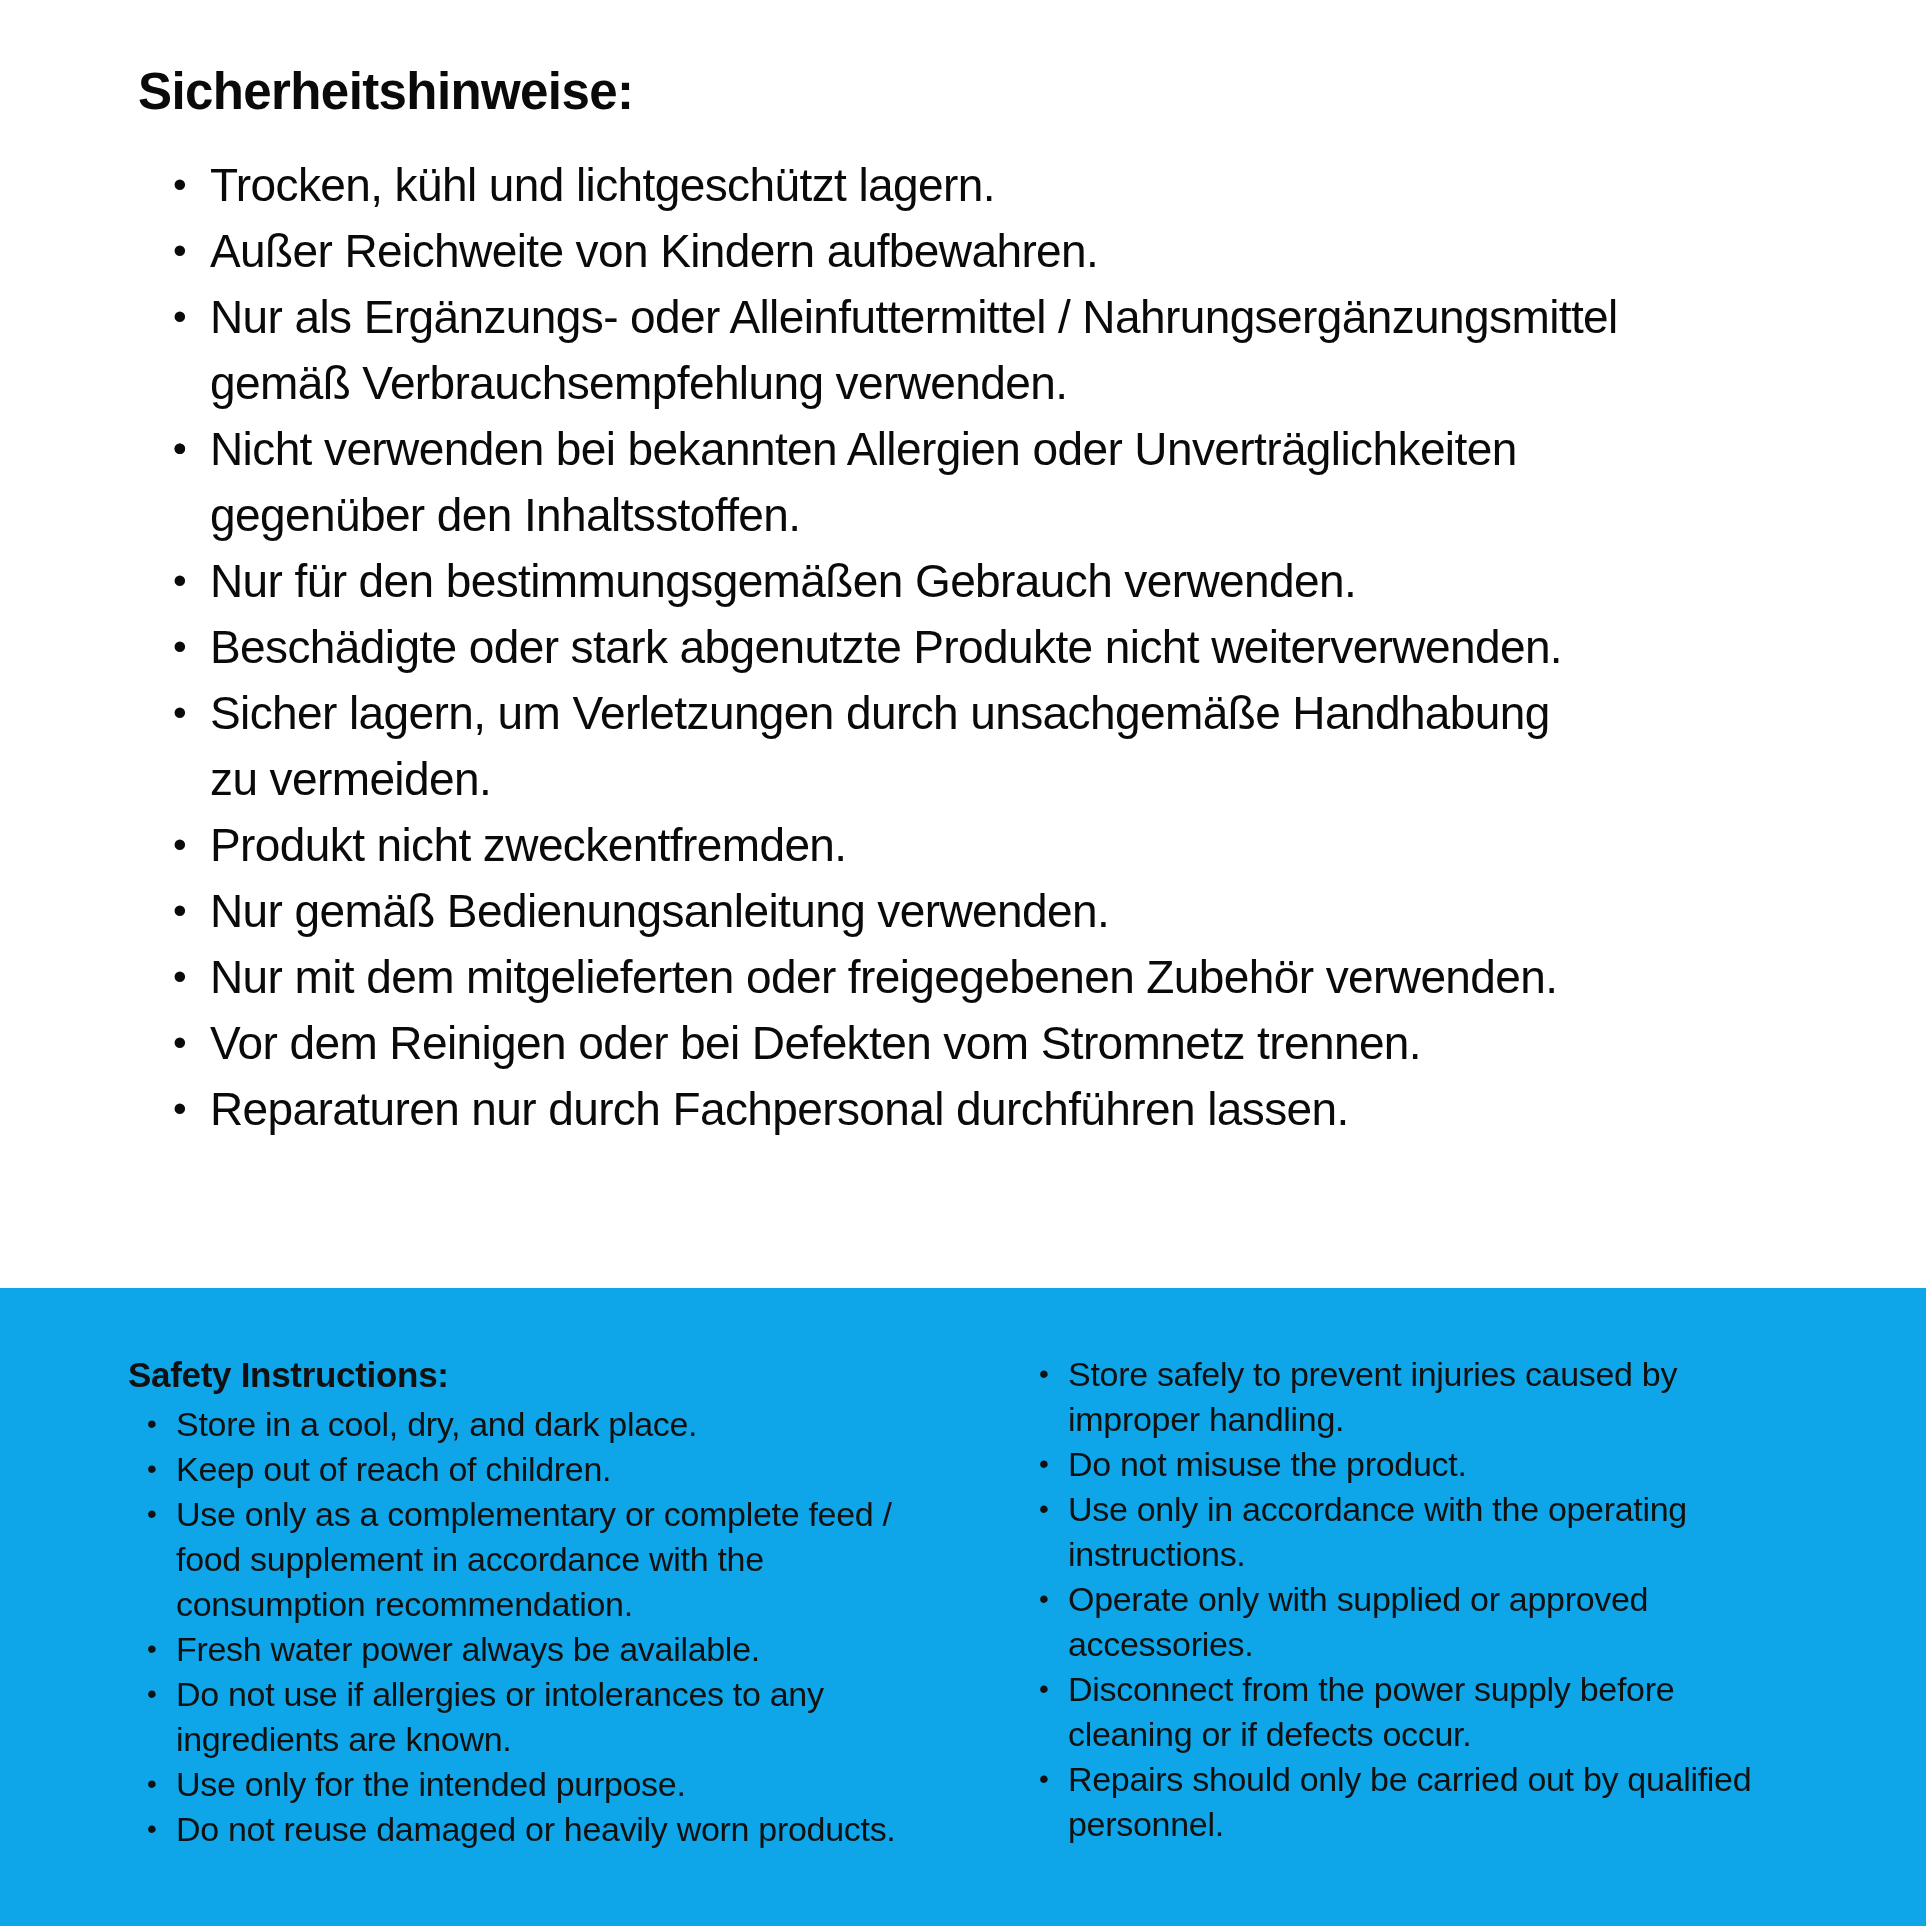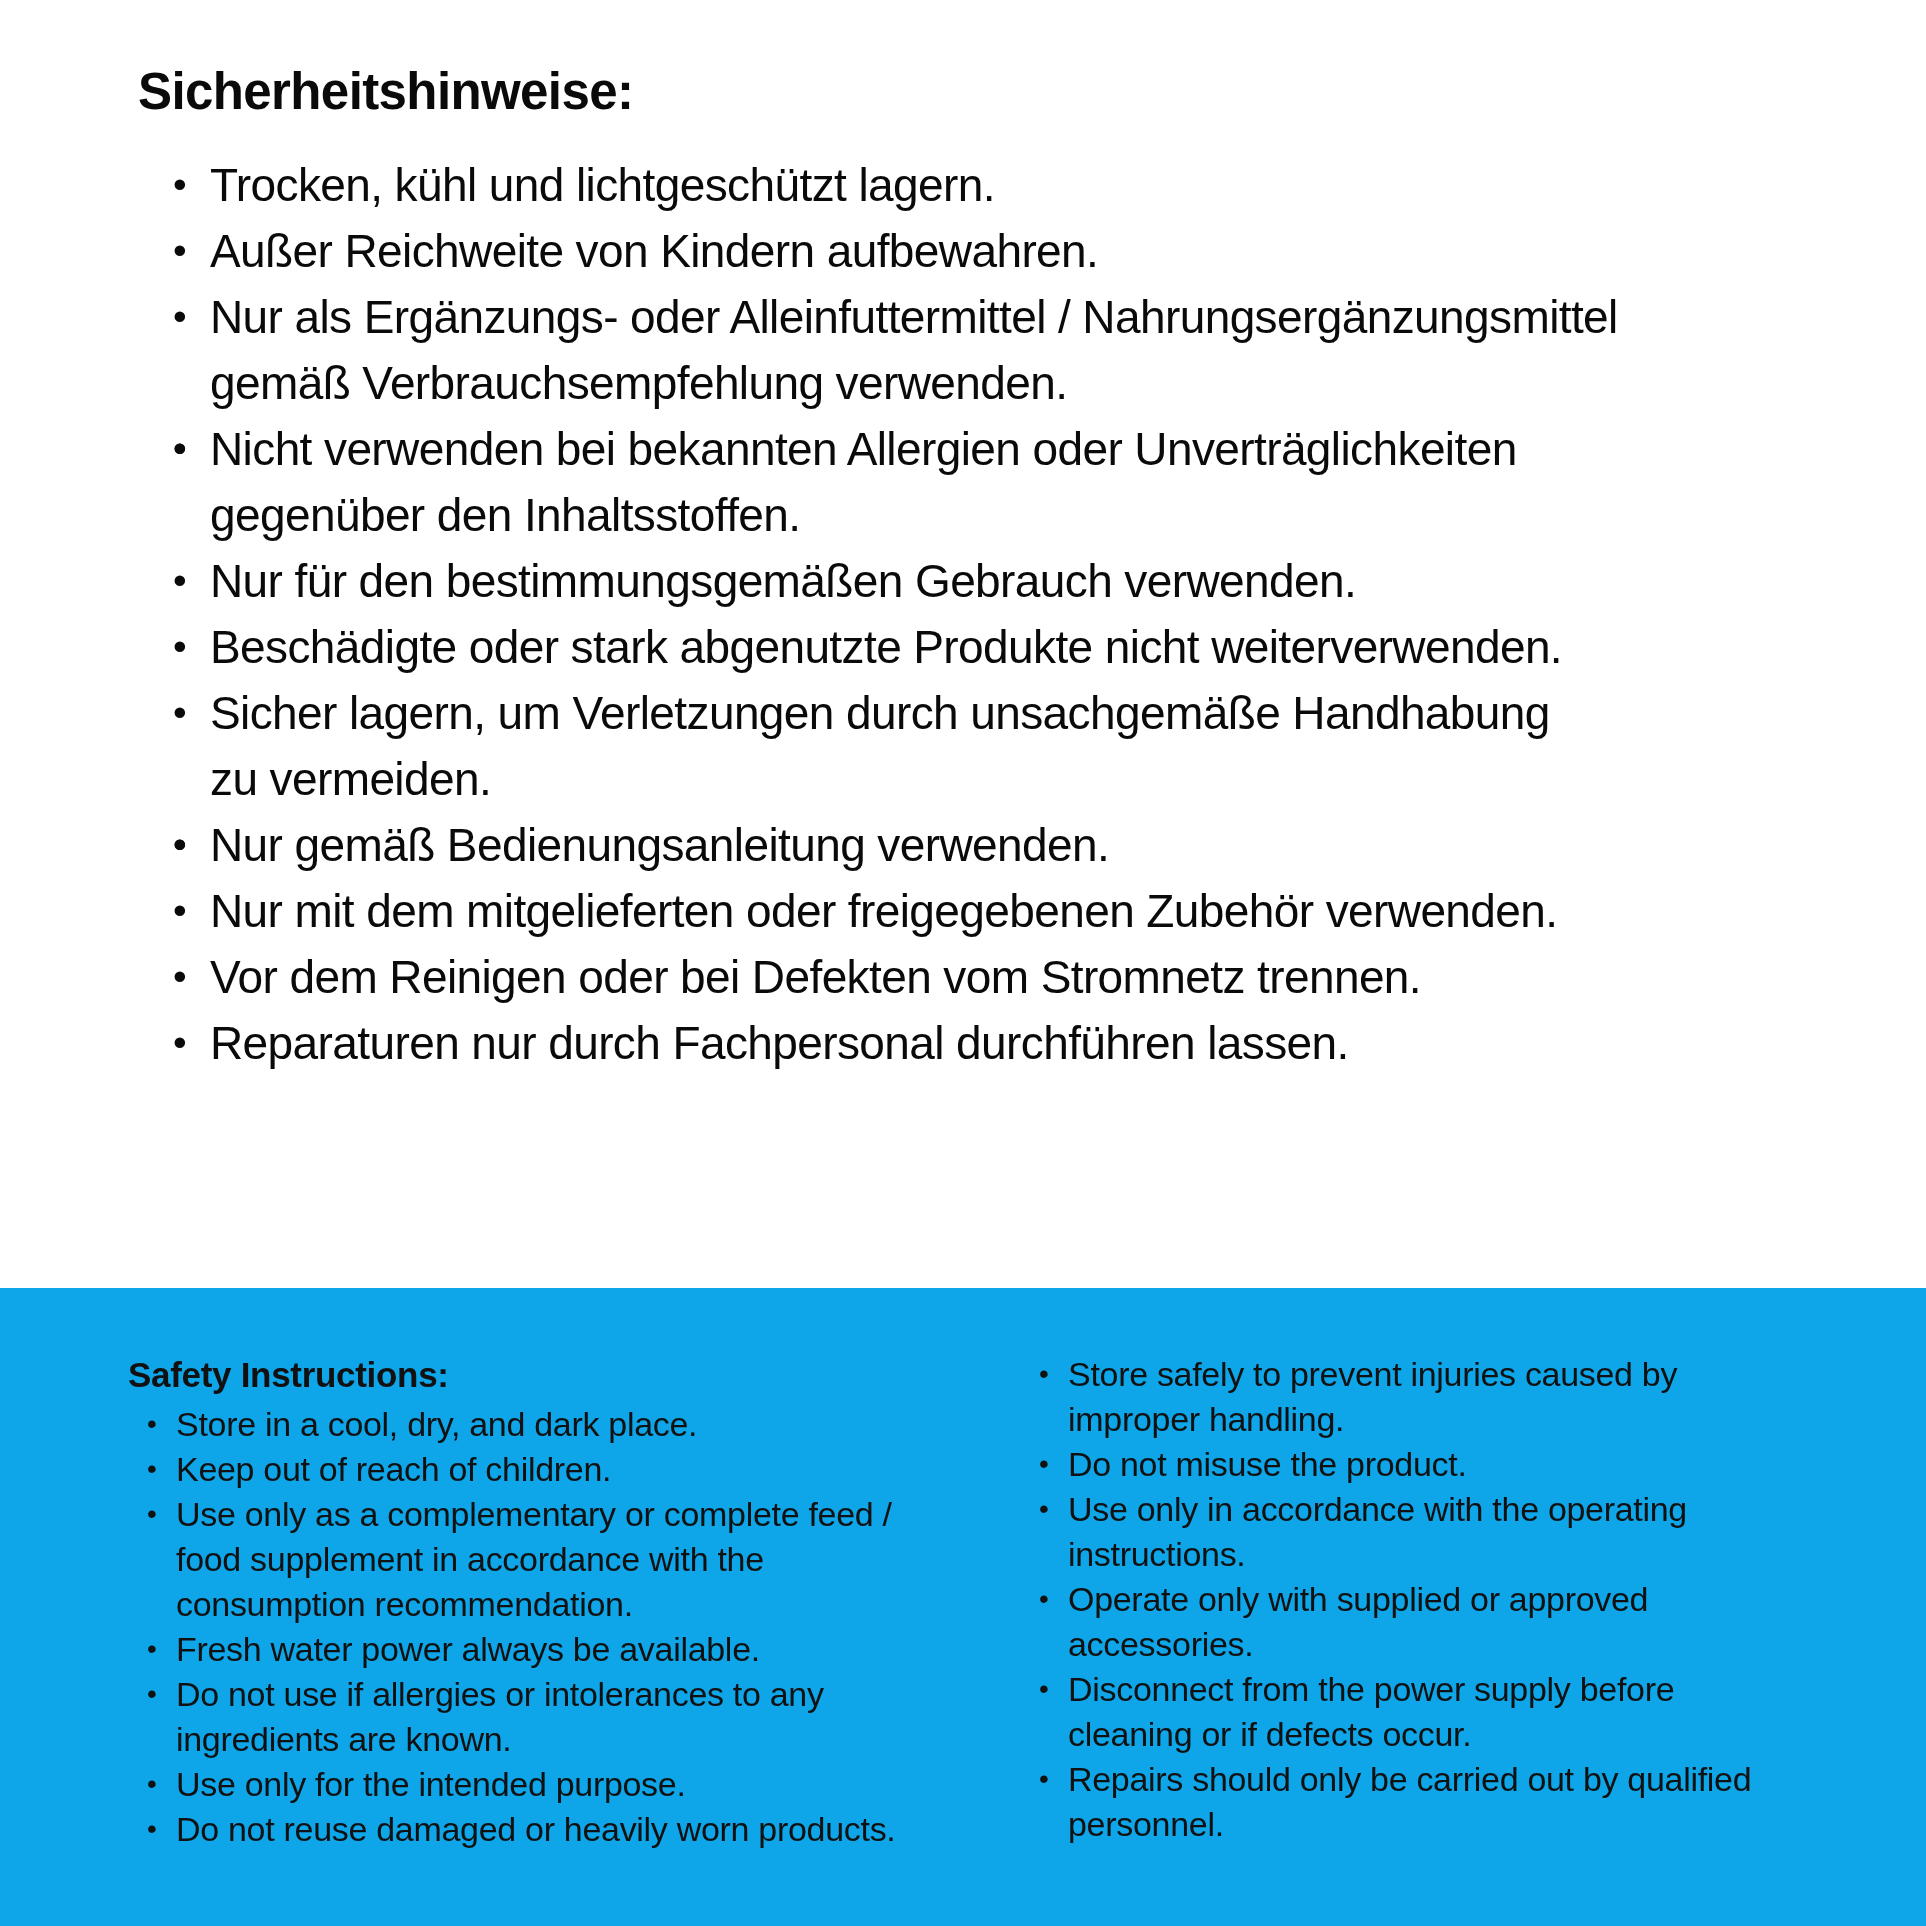--- a/index.html
+++ b/index.html
@@ -106,20 +106,21 @@
           <span class="bullet">•</span>
           <span class="li-text">Beschädigte oder stark abgenutzte Produkte nicht weiterverwenden.</span>
         </li>
         <li>
           <span class="bullet">•</span>
           <span class="li-text">Sicher lagern, um Verletzungen durch unsachgemäße Handhabung
 zu vermeiden.</span>
         </li>
         <li>
           <span class="bullet">•</span>
+          <span class="li-text">Produkt nicht zweckentfremden.</span>
         </li>
         <li>
           <span class="bullet">•</span>
           <span class="li-text">Nur gemäß Bedienungsanleitung verwenden.</span>
         </li>
         <li>
           <span class="bullet">•</span>
           <span class="li-text">Nur mit dem mitgelieferten oder freigegebenen Zubehör verwenden.</span>
         </li>
         <li>

